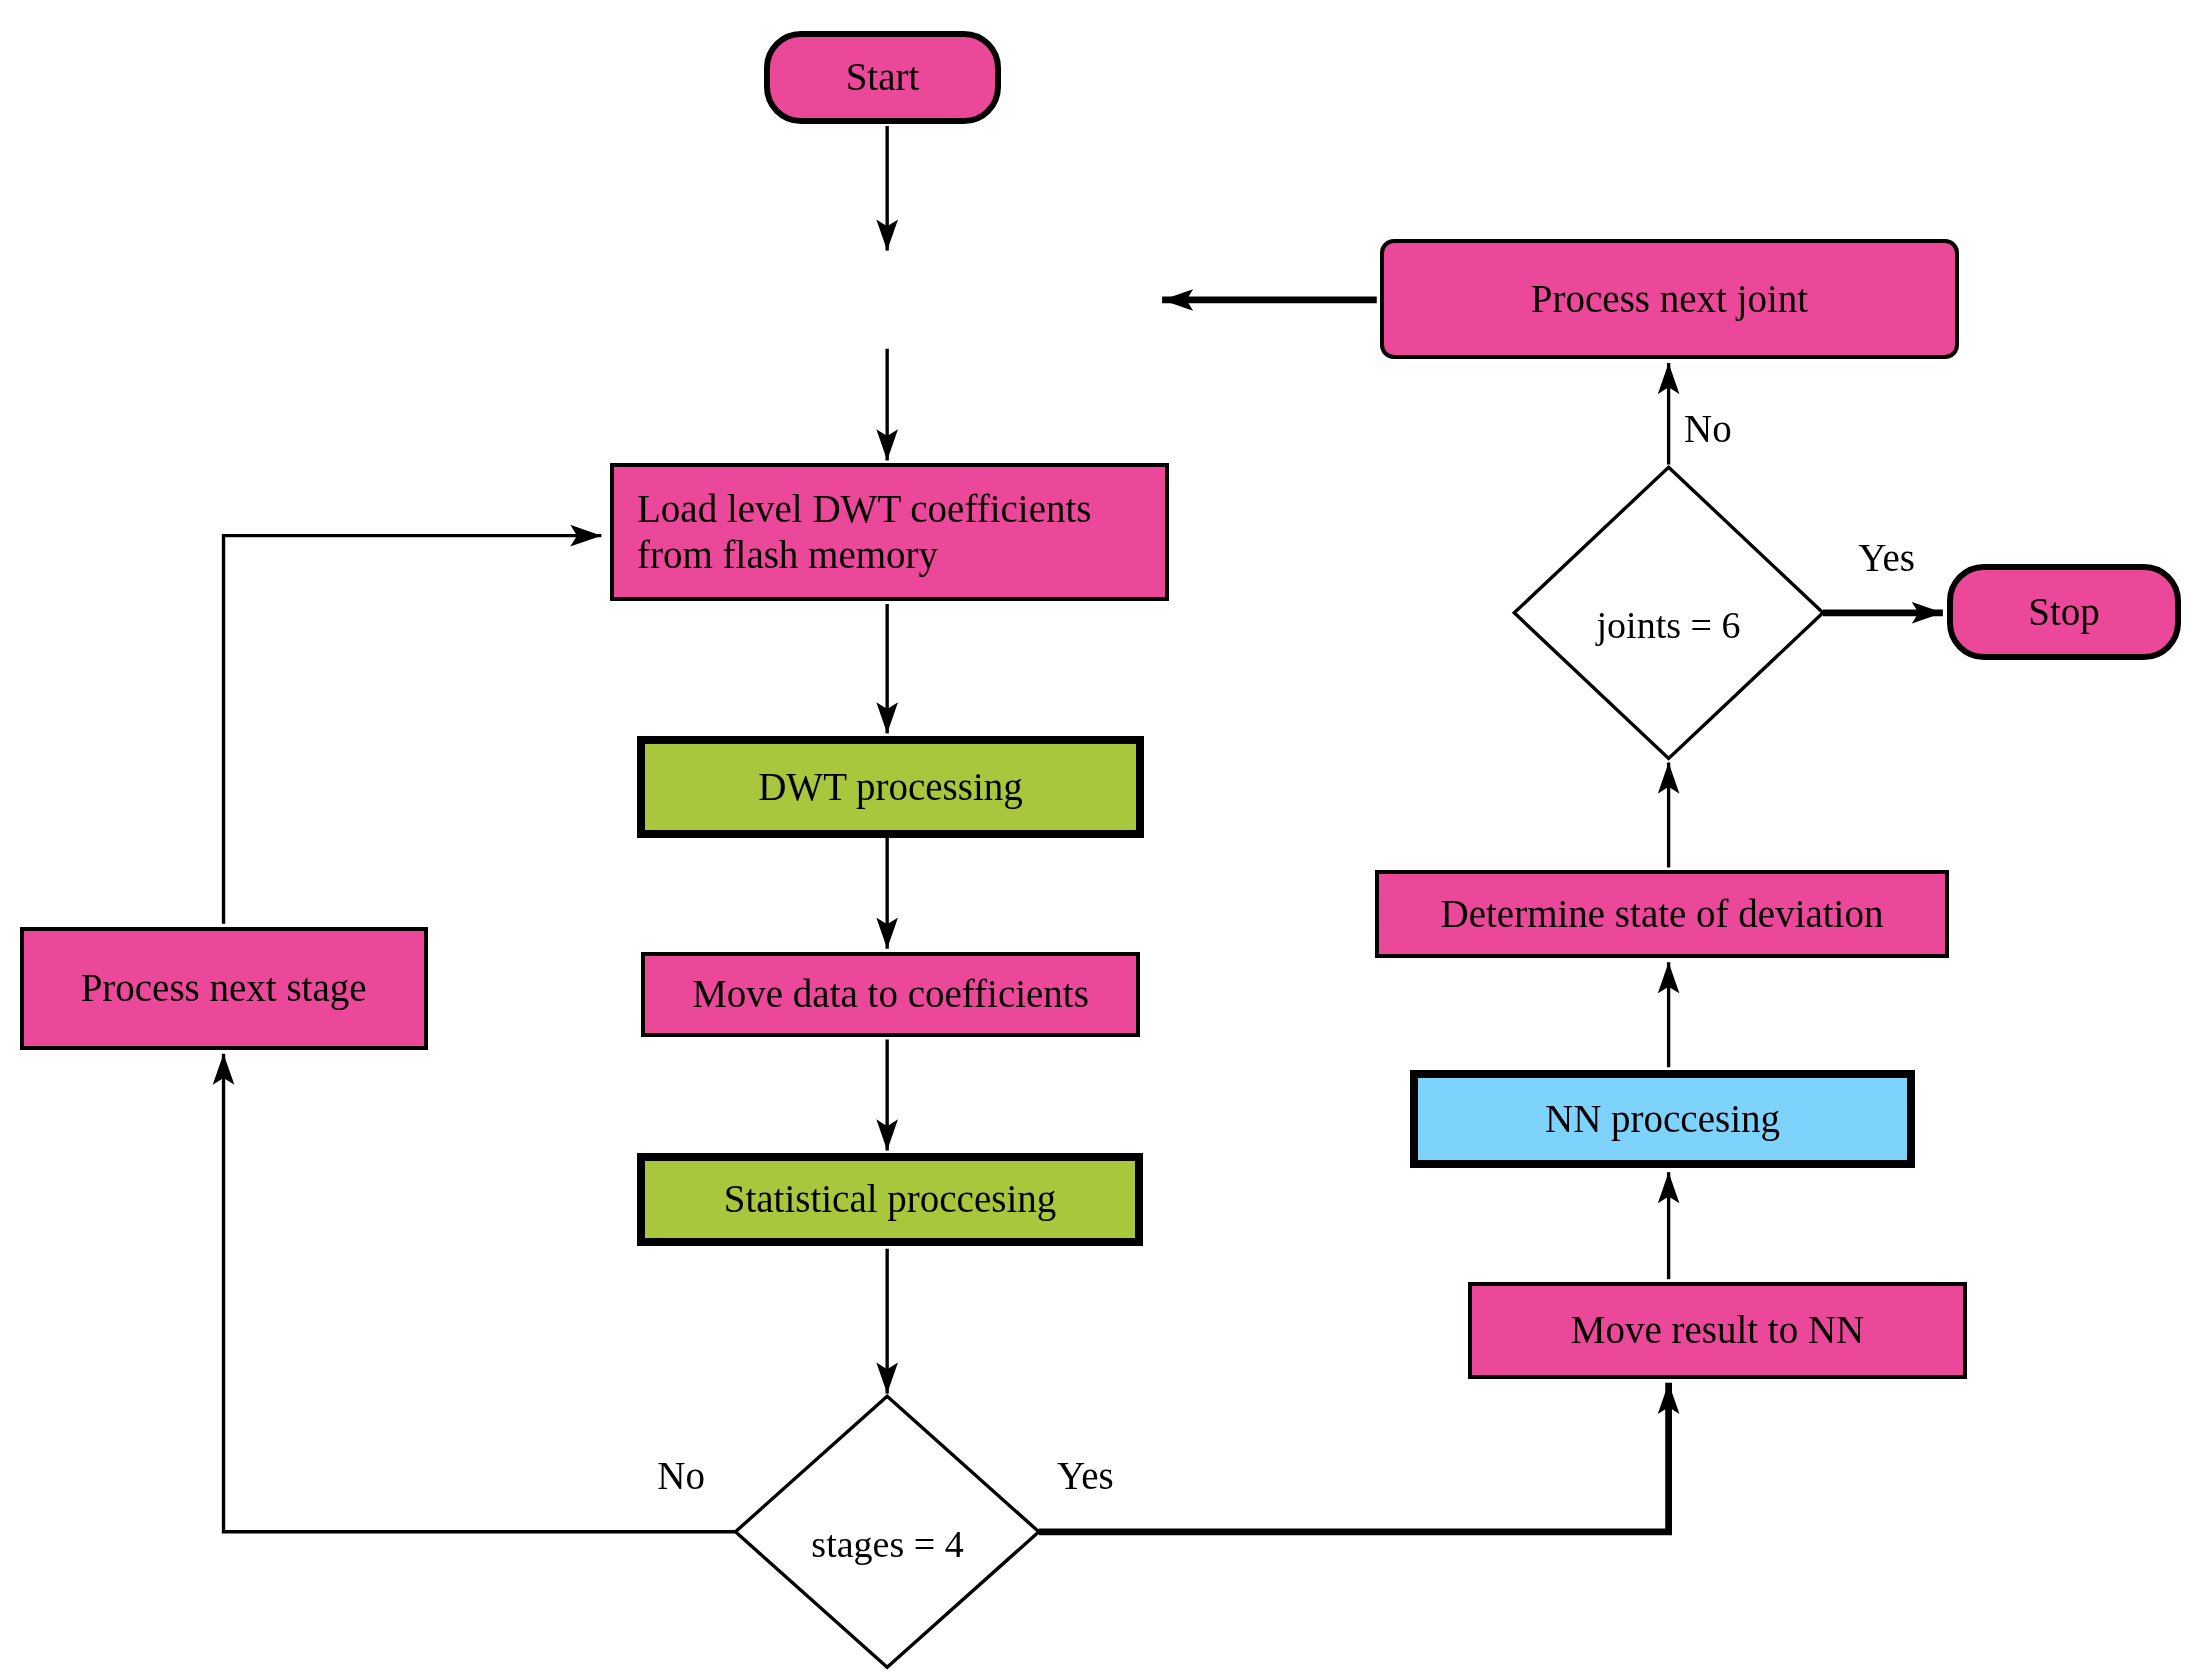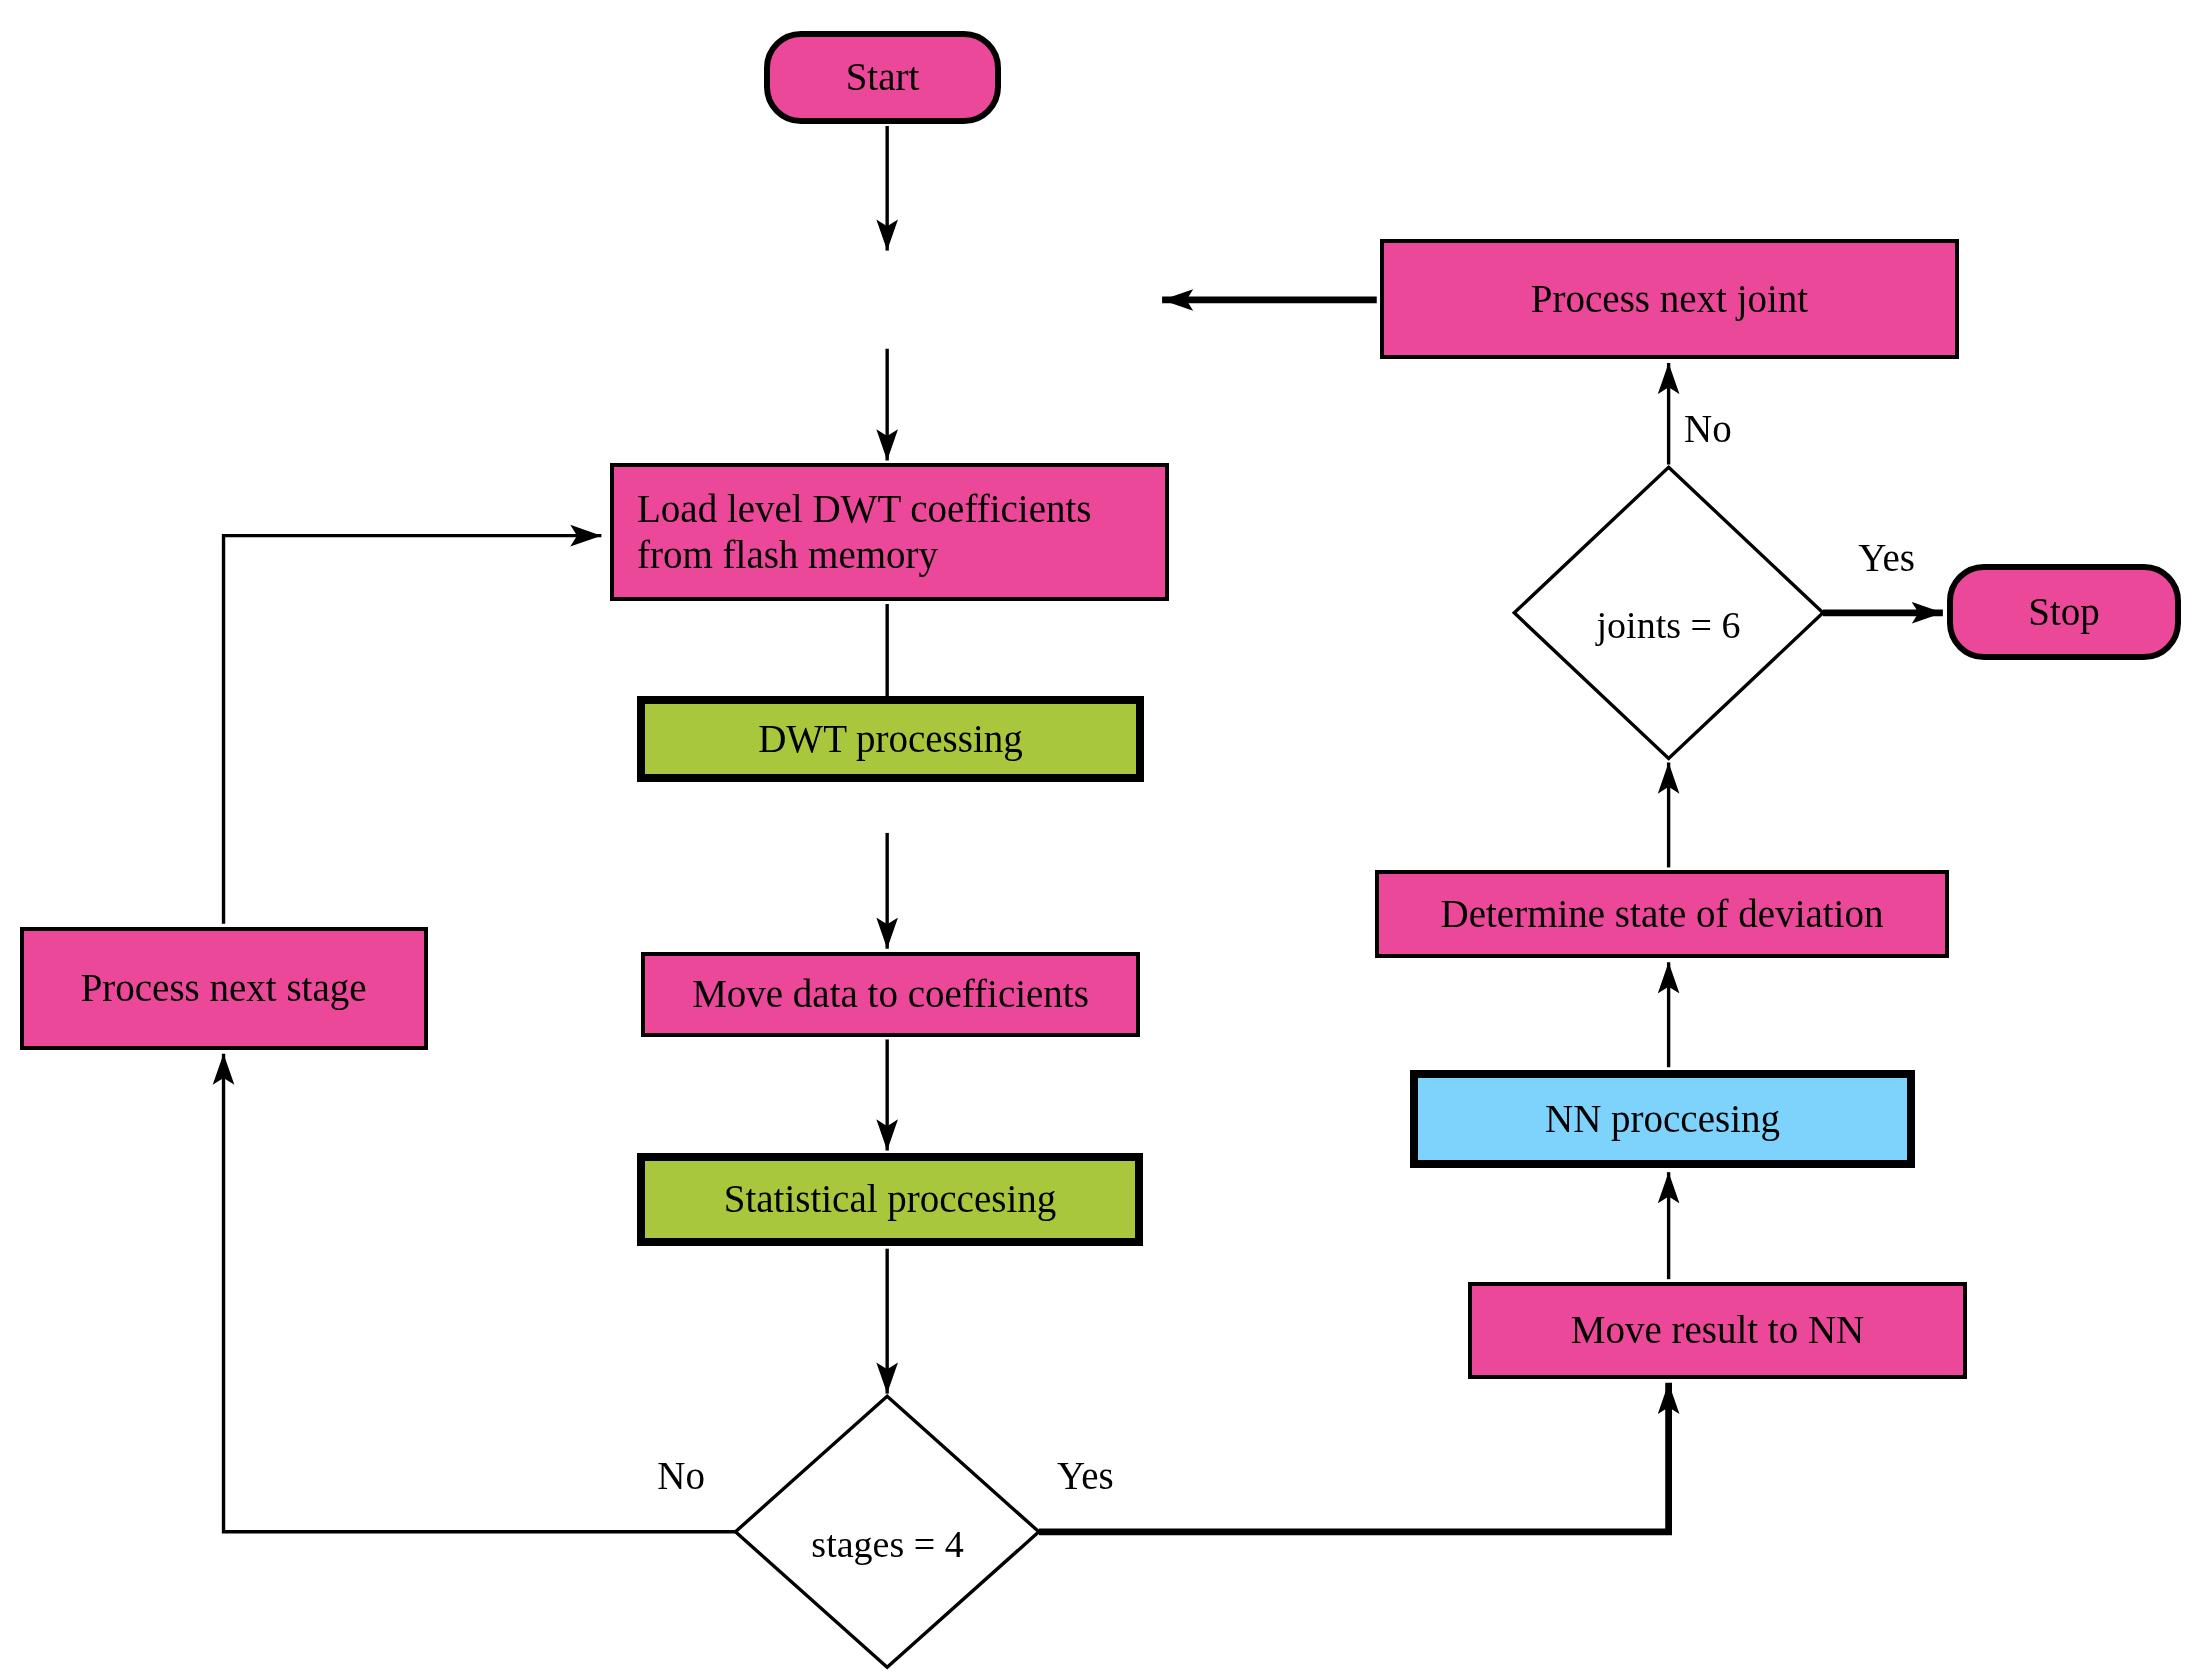--- a/index.html
+++ b/index.html
@@ -75,37 +75,37 @@
   </div>
 
 
   <div class="node leftalign" style="left:610px;top:463px;width:559px;height:138px;">
     <span>
       <span style="display:block;">Load level DWT coefficients</span>
       <span style="display:block;">from flash memory</span>
     </span>
   </div>
 
-  <div class="node hl" style="left: 637px; top: 696px; width: 507px; height: 86px; background: rgb(168, 199, 60); text-align: center;">
+  <div class="node hl" style="left: 637px; top: 736px; width: 507px; height: 102px; background: rgb(168, 199, 60); text-align: center;">
     <span>DWT processing</span>
   </div>
 
   <div class="node" style="left:641px;top:952px;width:499px;height:85px;">
     <span>Move data to coefficients</span>
   </div>
 
   <div class="node hl" style="left: 637px; top: 1153px; width: 506px; height: 93px; background: rgb(168, 199, 60);">
     <span>Statistical proccesing</span>
   </div>
 
   <div class="node" style="left:19.6px;top:927px;width:408px;height:123px;">
     <span>Process next stage</span>
   </div>
 
-  <div class="node" style="left:1380px;top:239px;width:579px;height:120px;">
+  <div class="node" style="left:1380px;top:239px;width:579px;height:120px;border-radius:14px;">
     <span>Process next joint</span>
   </div>
 
   <div class="node terminal" style="left:1947px;top:564px;width:234px;height:96px;">
     <span>Stop</span>
   </div>
 
   <div class="node" style="left:1375px;top:870px;width:574px;height:88px;">
     <span>Determine state of deviation</span>
   </div>

